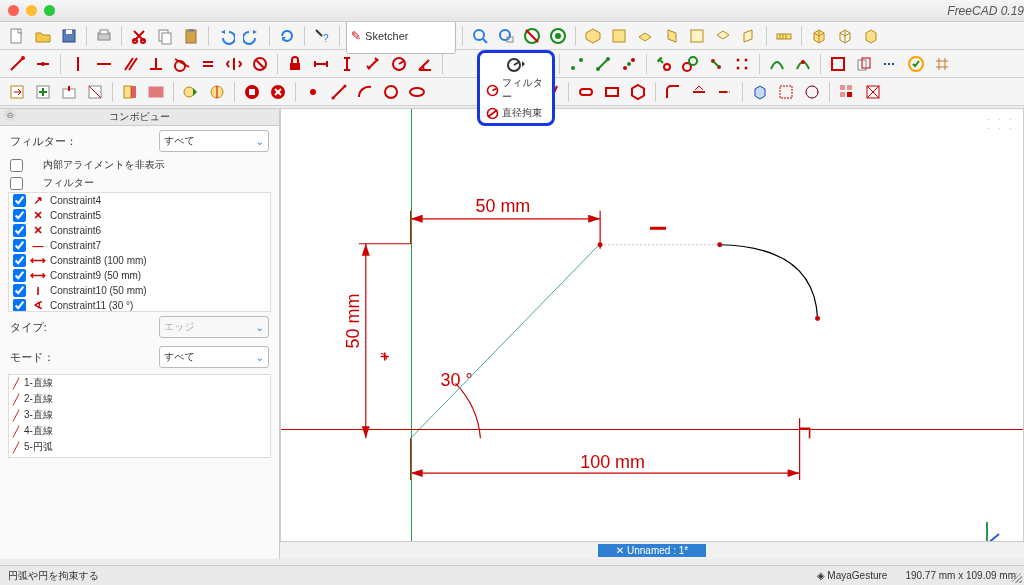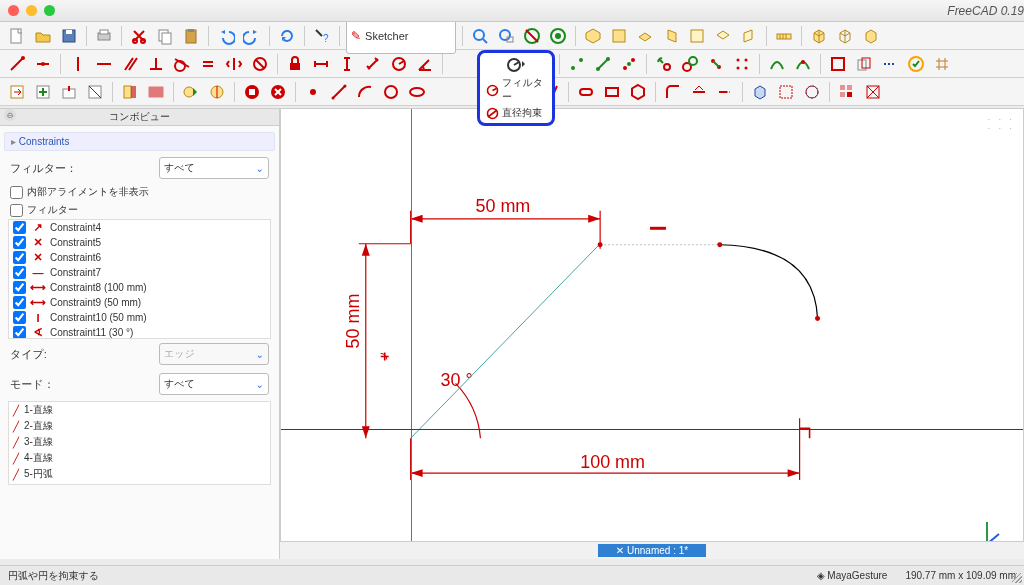--- a/index.html
+++ b/index.html
@@ -38,21 +38,21 @@
 .tab { flex:1; display:flex;align-items:center;justify-content:center;font-size:11px;border-right:1px solid #ccc;}
 .tab.active { background: linear-gradient(#6aa5f5,#3b7bd8); color:#fff; border-radius:3px 3px 0 0; }
 .section-h { margin: 6px 4px 2px 4px; background:#eef; padding:3px 6px; font-size:10px; color:#2a58b5; border:1px solid #dde5f5; border-radius:2px;}
 .section-h.dim { background:#f3f3f3; color:#999; border-color:#e5e5e5;}
 .section-h::before{content:"▸ "; color:#888;}
 .form-row { display:flex; align-items:center; padding:4px 10px; font-size:11px; gap:8px;}
 .form-row label { flex:1; }
 .form-row .sel { width:110px; height:22px; border:1px solid #bbb; border-radius:3px; background:#fff; font-size:10px; padding:1px 4px; display:flex;align-items:center;justify-content:space-between;}
 .form-row .sel.dim{color:#aaa;background:#f8f8f8;}
 .form-row .sel::after{content:"⌄";color:#2a7be8;}
-.chk-row { display:flex;align-items:center;padding:2px 10px;font-size:10px;gap:4px;}
+.chk-row { display:flex;align-items:center;padding:2px 10px;font-size:10px;gap:20px;}
 .chklist { overflow:auto; background:#fff; border:1px solid #ddd; margin:0 8px; height:120px;}
 .chklist .row { display:flex;align-items:center;gap:5px;padding:1px 4px;font-size:10px;}
 .chklist .row input{margin:0;}
 .chklist .cico { width:14px; display:inline-flex; justify-content:center; color:#cc0000; font-weight:bold; font-size:11px;}
 .elemlist { background:#fff;border:1px solid #ddd;margin:2px 8px 4px 8px;overflow:auto;height:84px;}
 .elemlist .row{display:flex;align-items:center;gap:5px;padding:1px 4px;font-size:10px;}
 .elemlist .eico{color:#cc0000;font-size:10px;}
 
 
 .canvas { position:absolute; left:280px; right:0; top:108px; bottom:26px; background:#fff; border:1px solid #ccc; }
@@ -635,21 +635,20 @@
     <span>直径拘束</span>
   </div>
 </div>
 
 <div class="panel">
   <div style="position:relative;">
     <div class="panel-close">⊖</div>
     <div class="panel-title">コンボビュー</div>
   </div>
 
-  <div class="section-h">Constraints</div>
   <div class="form-row">
     <label>フィルター：</label>
     <div class="sel">
         <span>すべて</span>
       </div>
   </div>
   <div class="chk-row">
       <input type="checkbox" style="">
       <span>内部アライメントを非表示</span>
     </div>

